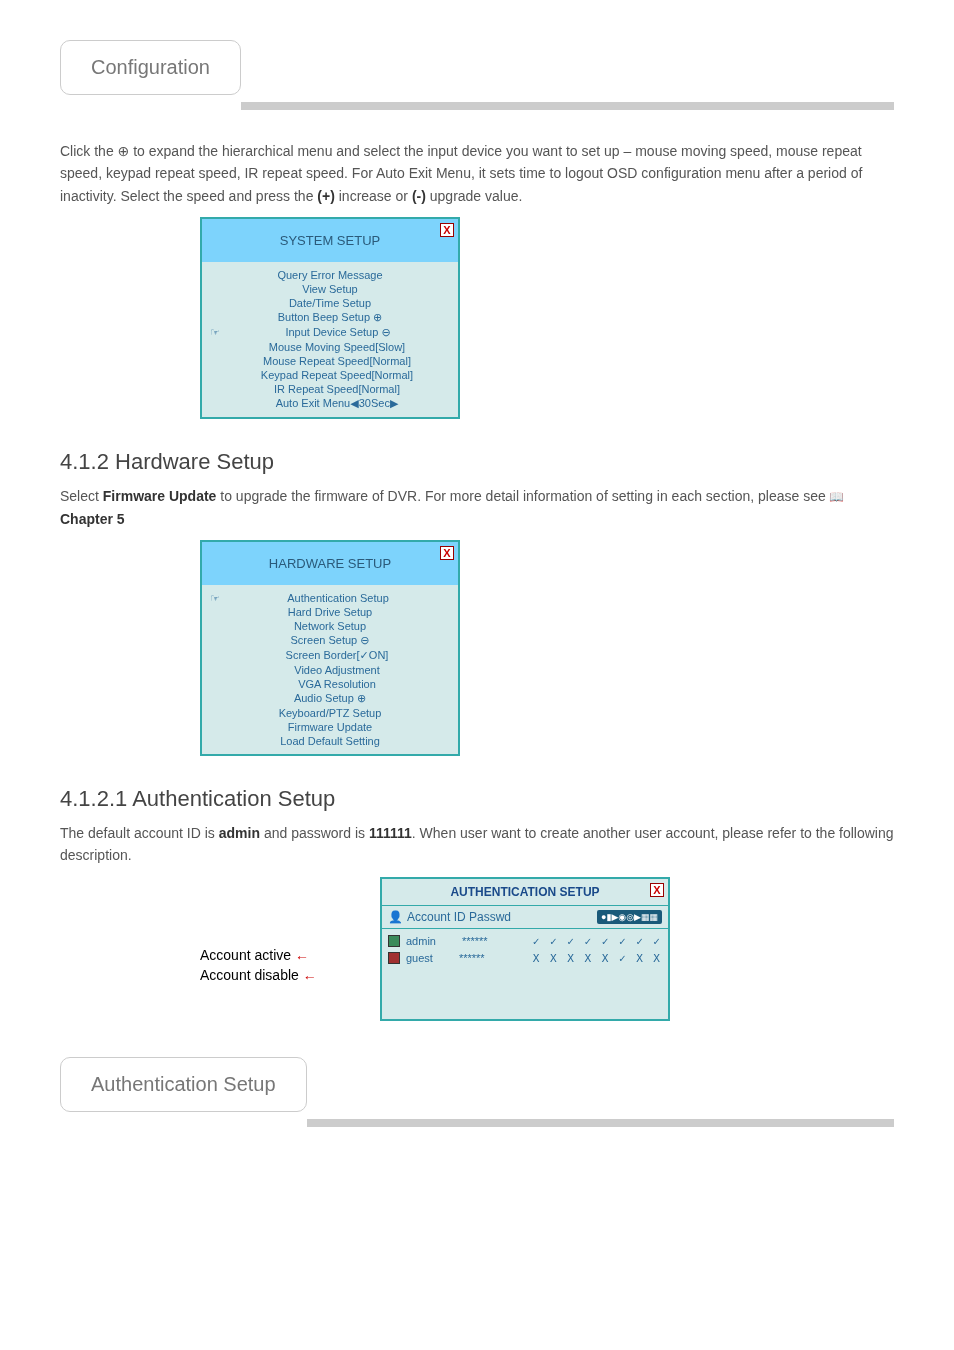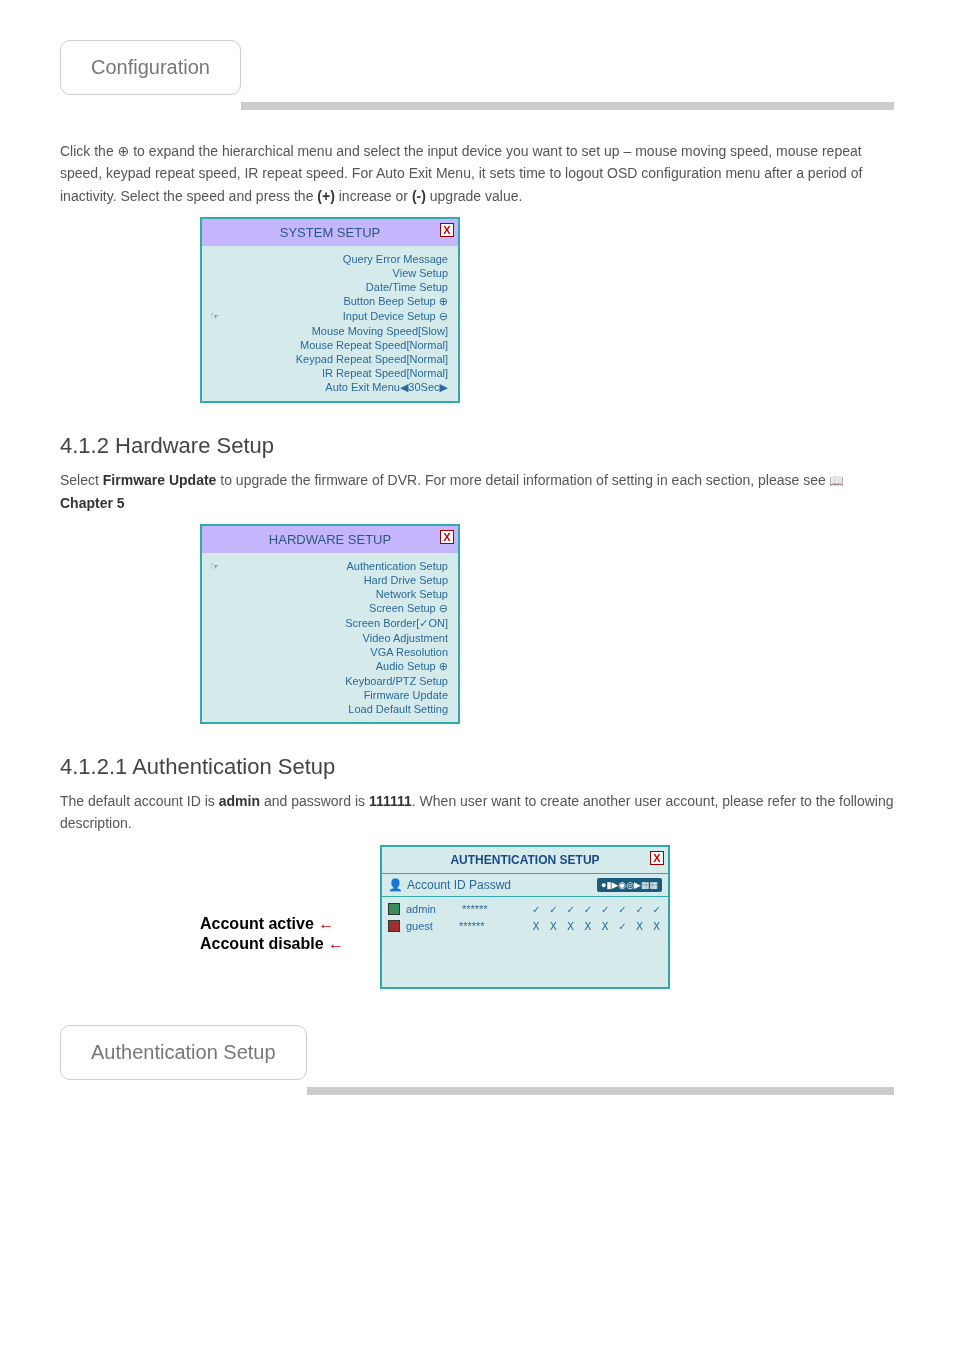--- a/index.html
+++ b/index.html
@@ -4,41 +4,41 @@
 <style>
 *{margin:0;padding:0;box-sizing:border-box}
 body{font-family:Arial,Helvetica,sans-serif;background:#fff;width:954px;padding:40px 60px}
 .tab{border:1px solid #ccc;border-radius:10px;padding:15px 30px;display:inline-block;font-size:20px;color:#777;margin-bottom:15px}
 .grayline{height:8px;background:#ccc;flex:1}
 .tabrow{display:flex;align-items:flex-end;gap:0;margin-bottom:30px}
 p.body{color:#555;font-size:14px;line-height:1.6;margin-bottom:10px}
 p.body b{color:#333}
 .section-head{font-size:22px;color:#444;margin:30px 0 10px}
 .panel{border:2px solid #3aa;background:#d5eaea;width:260px;margin:10px 0 20px 140px}
-.panel .title{background:#c4b5fd;color:#2a5a7a;text-align:center;padding:6px;font-size:13px;position:relative}
+.panel .title{background:#7dd3fc;color:#2a5a7a;text-align:center;padding:14px;font-size:13px;position:relative}
 .panel .close{position:absolute;right:4px;top:4px;width:14px;height:14px;border:1px solid #900;color:#c00;font-size:11px;font-weight:bold;line-height:12px;text-align:center;background:#fff}
 .panel .body{padding:6px 10px;font-size:11px;color:#2a6a9a}
-.panel .row{display:flex;justify-content:flex-end;padding:1px 0}
+.panel .row{display:flex;justify-content:center;padding:1px 0}
 .panel .indent{padding-left:14px}
 .panel .sel{color:#2a6a9a;position:relative}
 .panel .ptr::before{content:"☞";position:absolute;left:-2px;color:#2a6a9a}
 .auth{border:2px solid #3aa;background:#d5eaea;width:290px;margin-left:320px;font-size:12px}
 .auth .title{color:#1a4a8a;font-weight:bold;text-align:center;padding:6px;position:relative;border-bottom:1px solid #3aa}
 .auth .close{position:absolute;right:4px;top:4px;width:14px;height:14px;border:1px solid #900;color:#c00;background:#fff;font-weight:bold;font-size:11px;line-height:12px}
 .auth .hdr{display:flex;padding:4px 6px;border-bottom:1px solid #3aa;align-items:center;gap:4px;color:#2a6a9a}
 .iconstrip{background:#1a5a7a;color:#fff;font-size:9px;padding:2px 4px;border-radius:2px;margin-left:auto}
 .auth .rows{padding:4px 6px;min-height:90px}
 .auth .arow{display:flex;align-items:center;gap:6px;color:#2a6a9a;font-size:11px;padding:2px 0}
 .sq{width:12px;height:12px;border:1px solid #333}
 .sq.active{background:#3a8a5a}
 .sq.dis{background:#a03030}
 .perms{margin-left:auto;letter-spacing:2px;font-family:monospace}
 .auth .foot{display:flex;justify-content:space-around;padding:6px;border-top:1px solid #3aa;color:#2a6a9a;font-size:11px}
 .labels{position:relative}
-.lbl{position:absolute;font-weight:bold;font-size:16px;color:#000}
+.lbl{position:absolute;font-weight:normal;font-size:14px;color:#000}
 .arrow{color:#c00}
 .bookicon{font-size:12px}
 </style>
 </head>
 <body>
 
 
 
 <div class="tabrow">
   <div class="tab">Configuration</div>

